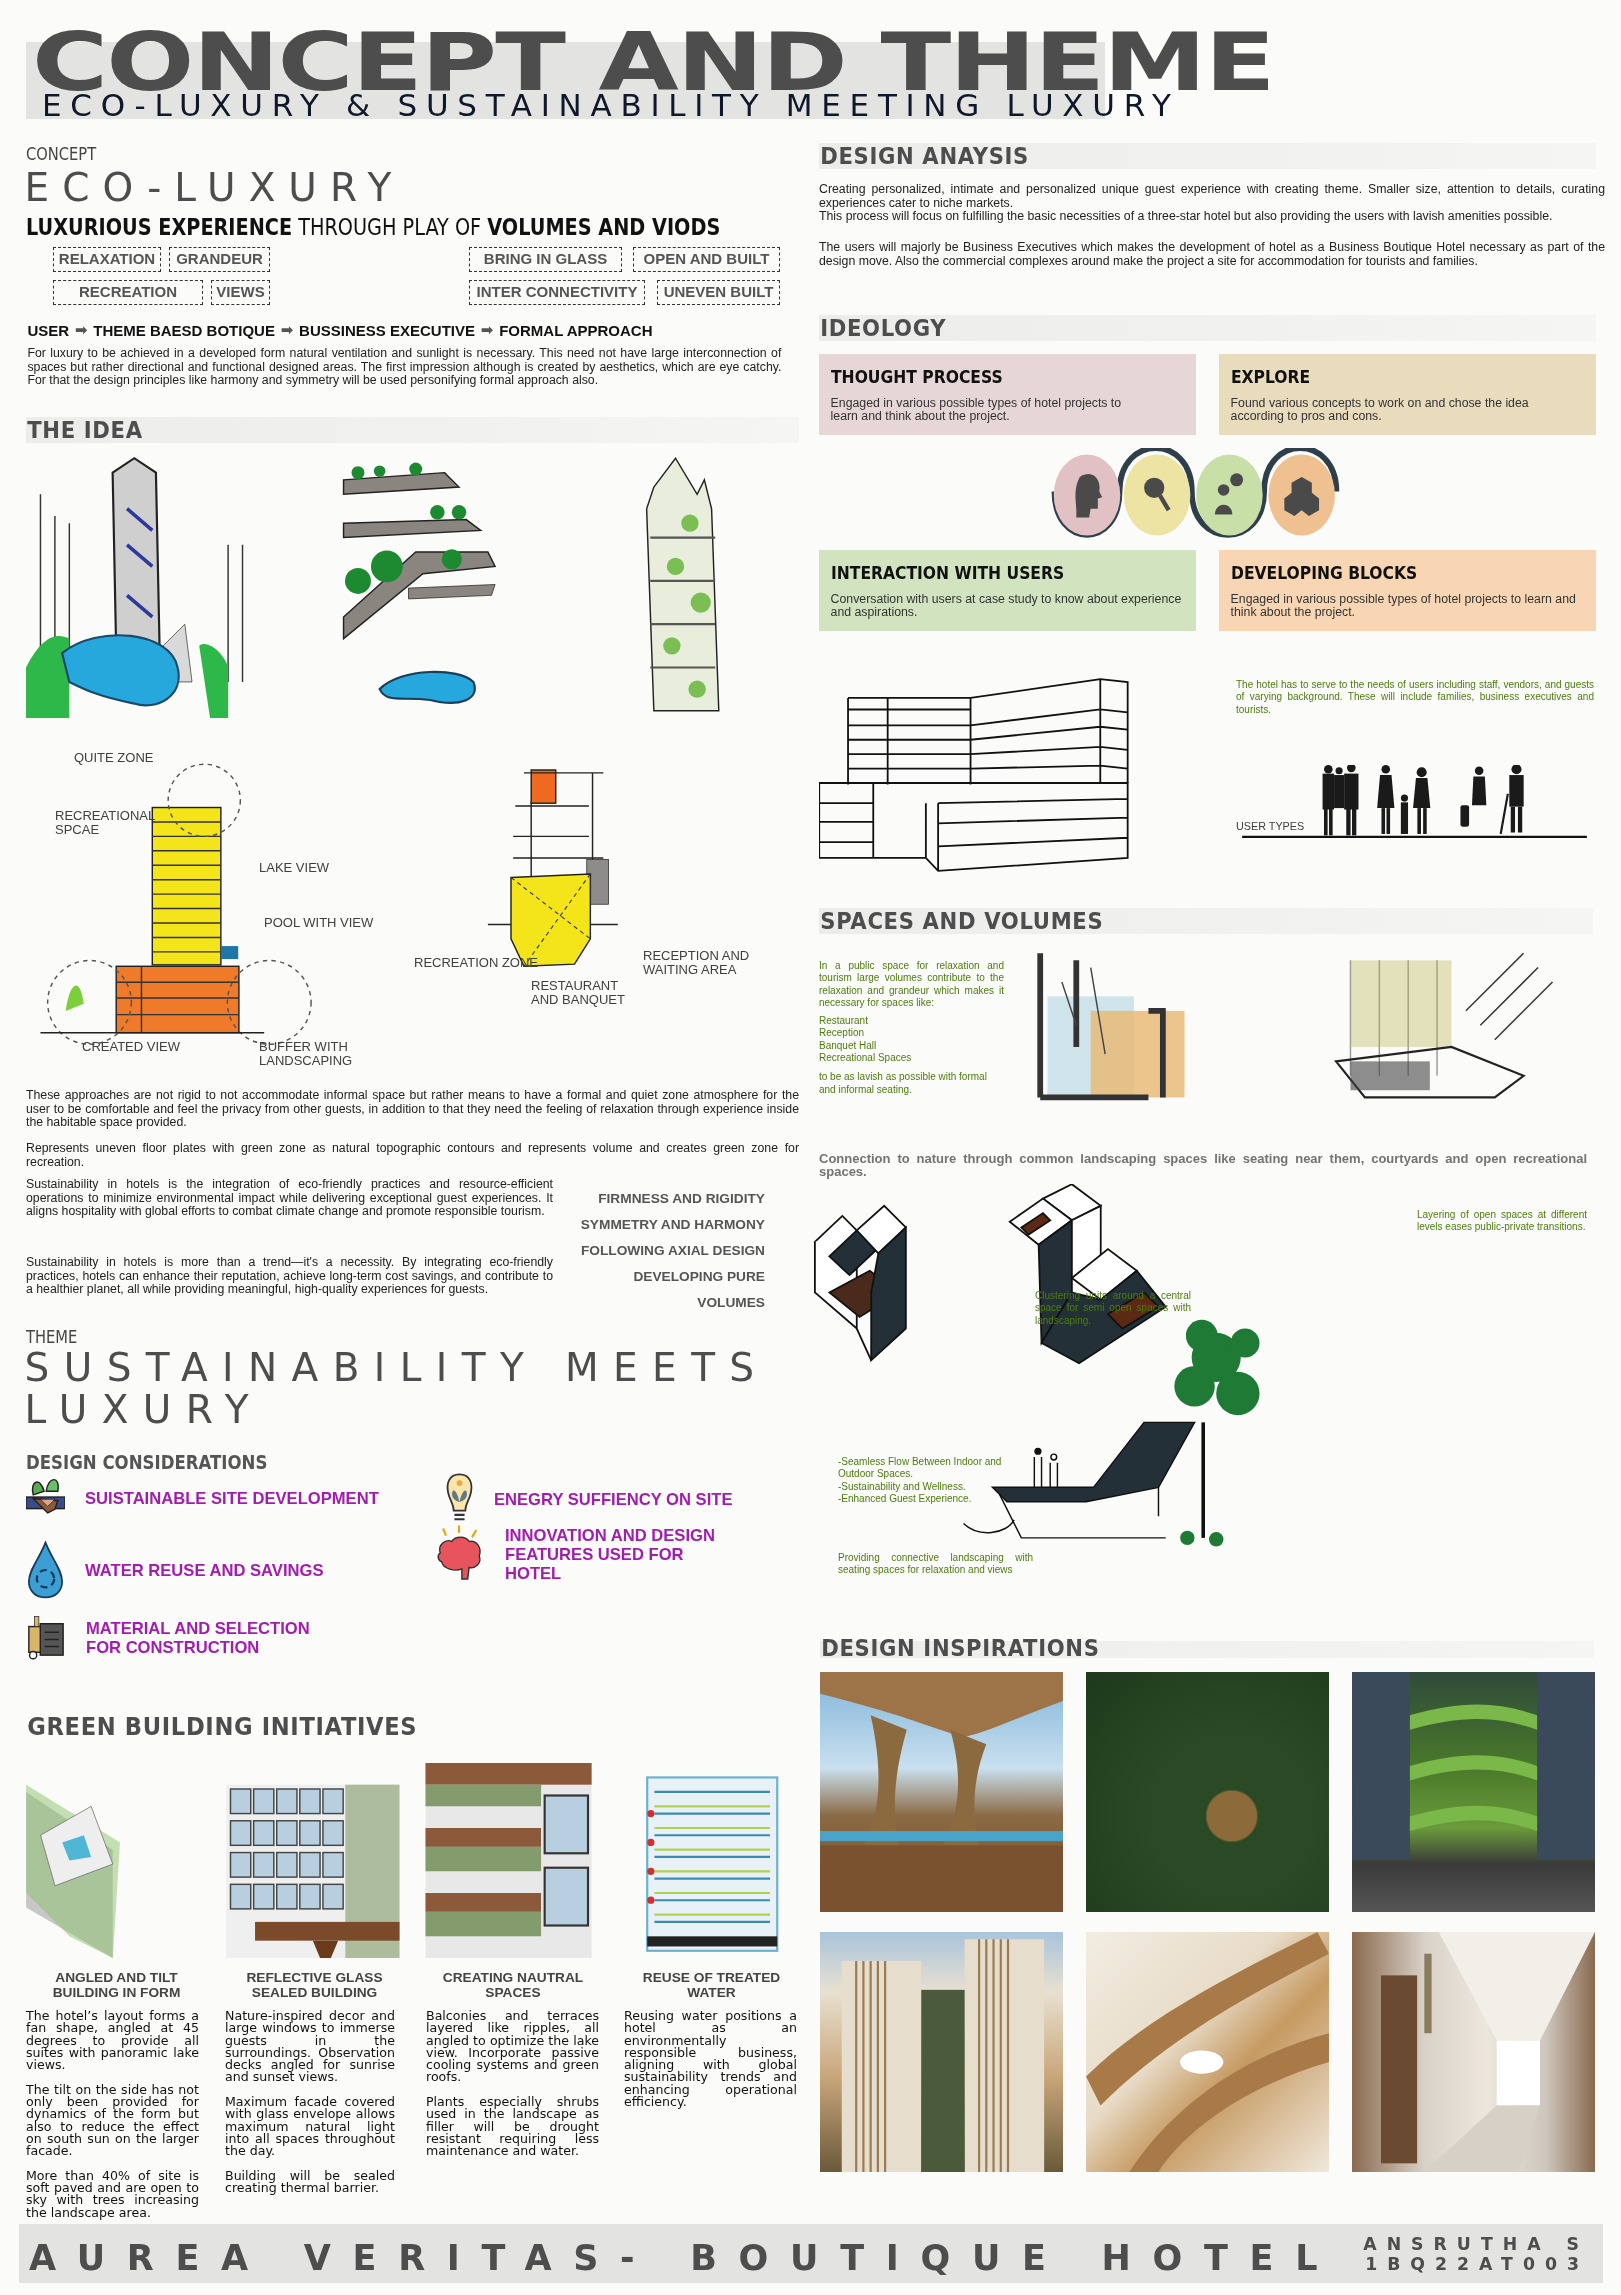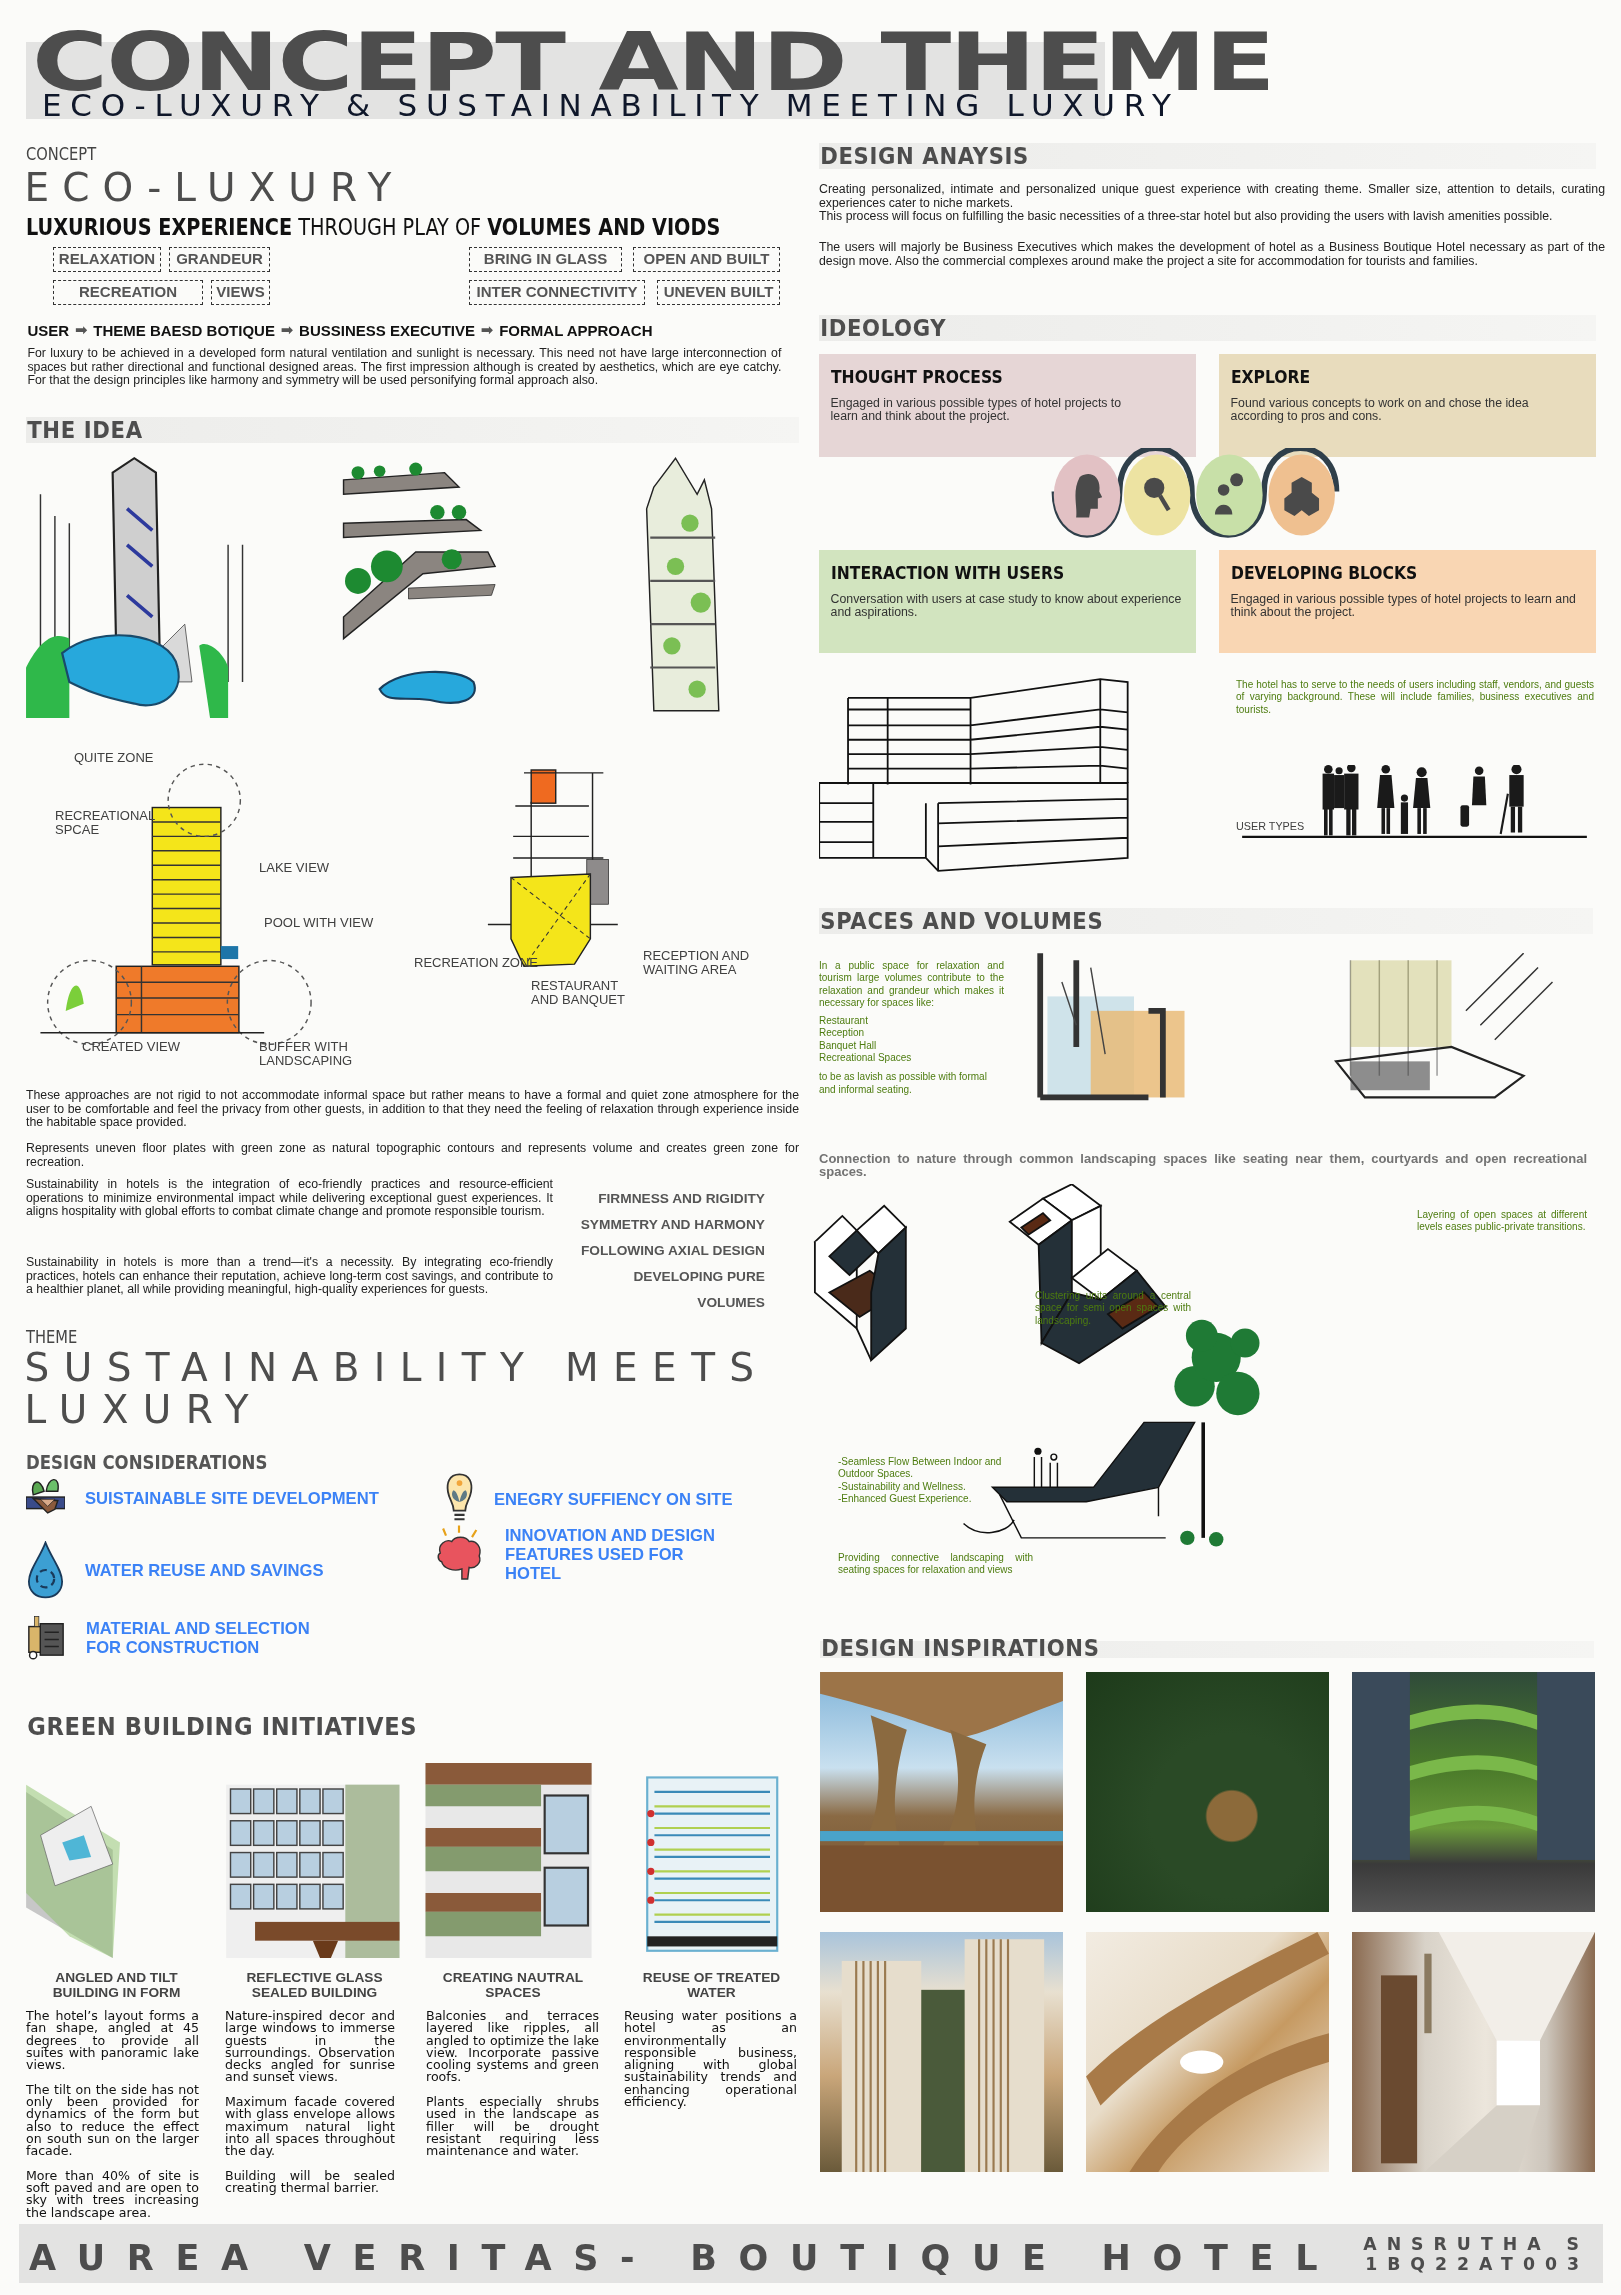--- a/index.html
+++ b/index.html
@@ -9,25 +9,25 @@
 .hdr-band{left:26px;top:42px;width:1079px;height:77px;background:#e3e3e2}
 .main-title{left:32px;top:21.7px;font-size:81px;font-weight:900;color:#4d4d4d;letter-spacing:-1.4px;transform:scaleX(1.28);transform-origin:left top;line-height:1;font-family:"DejaVu Sans",sans-serif}
 .main-sub{left:42px;top:87px;font-size:31px;color:#0f172a;letter-spacing:8.7px;font-weight:400;font-family:"DejaVu Sans",sans-serif}
 .sec-band{background:linear-gradient(90deg,#ececea,#f5f5f3);height:26px}
 .sec-title{font-size:23px;font-weight:700;color:#4d4d4d;letter-spacing:0.7px;line-height:26px;padding-left:1.4px;font-family:"DejaVu Sans",sans-serif;transform:scaleX(.92);transform-origin:left center;white-space:nowrap}
 .small-h{font-size:17.3px;color:#444;font-weight:400;font-family:"DejaVu Sans",sans-serif;transform:scaleX(.85);transform-origin:left}
 .big-spaced{font-size:42px;color:#4d4d4d;letter-spacing:14.4px;font-weight:400;font-family:"DejaVu Sans",sans-serif}
 .para{font-size:12.3px;line-height:13.7px;color:#222;text-align:justify;font-family:"Liberation Sans",sans-serif}
 .tag{position:absolute;border:1.4px dashed #333;font-size:15px;font-weight:700;color:#555;text-align:center;line-height:21.7px;height:24.6px;font-family:"Liberation Sans",sans-serif}
 .label{font-size:13px;font-weight:400;color:#404040;font-family:"Liberation Sans",sans-serif;line-height:14.4px}
-.card{position:absolute;width:377px;height:103px;padding:13px 11.6px}
+.card{position:absolute;width:377px;height:81px;padding:13px 11.6px}
 .card h4{font-size:17.3px;font-weight:700;color:#111;margin-bottom:10px;font-family:"DejaVu Sans",sans-serif;transform:scaleX(.9);transform-origin:left}
 .card p{font-size:12.3px;line-height:13px;color:#333}
 .consid{position:absolute;display:flex;align-items:center;gap:20px}
-.consid .txt{font-size:16.6px;font-weight:700;color:#3b82f6;line-height:19px;font-family:"Liberation Sans",sans-serif}
+.consid .txt{font-size:16.6px;font-weight:700;color:#a21caf;line-height:19px;font-family:"Liberation Sans",sans-serif}
 .gb-title{font-size:13.7px;font-weight:700;color:#444;text-align:center;line-height:15px;font-family:"Liberation Sans",sans-serif}
 .gb-text{font-size:12.6px;line-height:12.3px;color:#111;text-align:justify;font-family:"DejaVu Sans",sans-serif}
 .gb-text p{margin-bottom:12.3px}
 .photo{position:absolute;width:243px;height:240px;overflow:hidden}
 .foot-band{left:19px;top:2224px;width:1584px;height:59px;background:#e3e3e2}
 .foot-title{left:29px;top:2238px;font-size:35px;color:#4d4d4d;font-weight:700;letter-spacing:21.7px;font-family:"DejaVu Sans",sans-serif}
 .foot-name{right:32px;top:2234px;font-size:17.3px;color:#4d4d4d;font-weight:700;letter-spacing:10px;text-align:right;line-height:20px;font-family:"DejaVu Sans",sans-serif}
 .anno{font-size:10px;line-height:12.3px;color:#4d7c0f;text-align:justify;font-family:"Liberation Sans",sans-serif}
 </style>
 </head>

